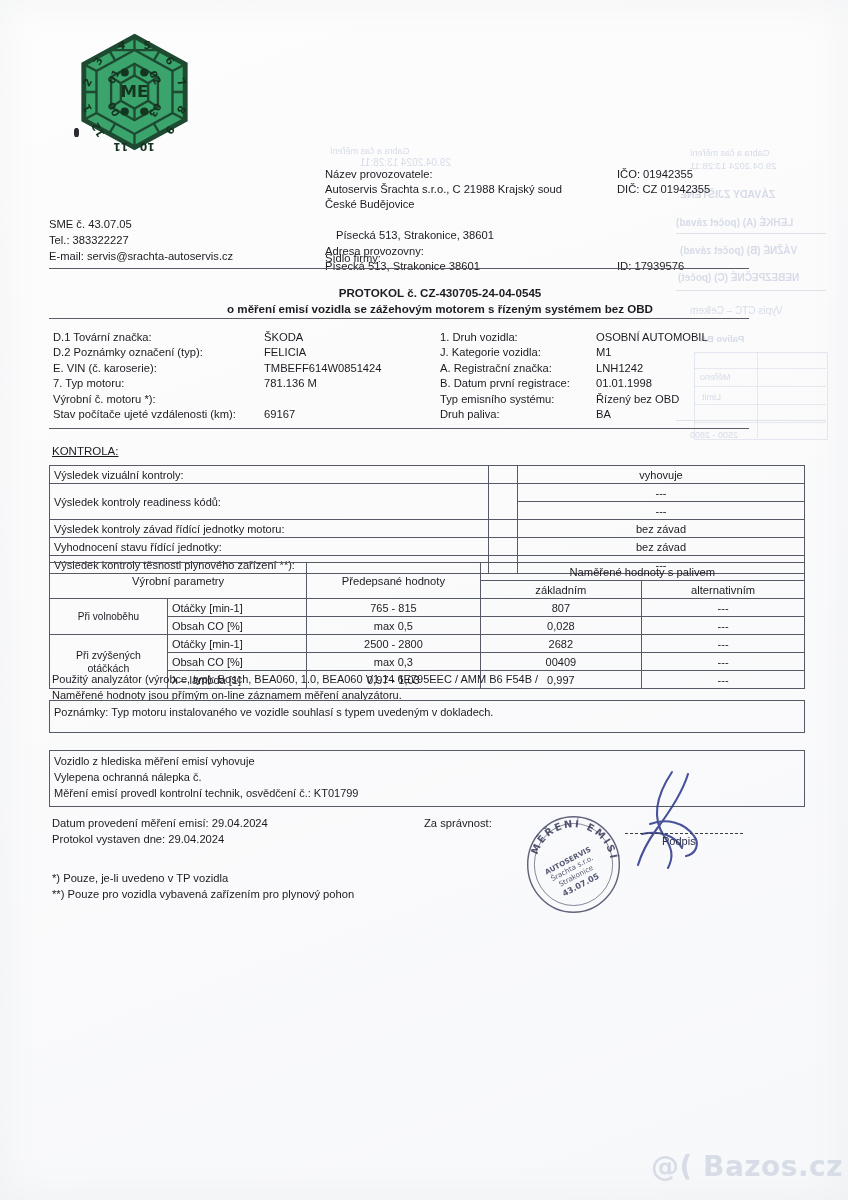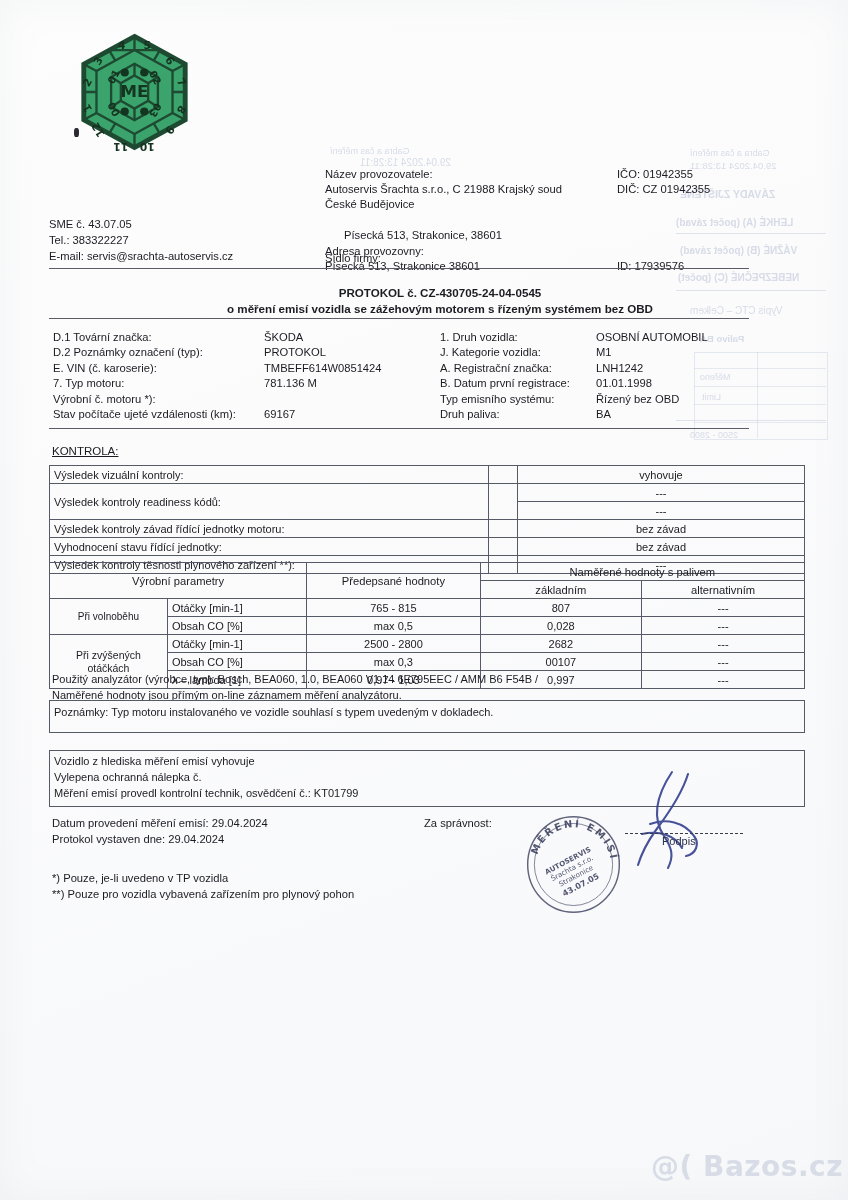--- a/index.html
+++ b/index.html
@@ -165,40 +165,40 @@
 </div>
 
 <div class="txt" style="left:49px;top:217px;">SME č. 43.07.05</div>
 <div class="txt" style="left:49px;top:233px;">Tel.: 383322227</div>
 <div class="txt" style="left:49px;top:249px;">E-mail: servis@srachta-autoservis.cz</div>
 
 <div class="txt" style="left:325px;top:167px;">Název provozovatele:</div>
 <div class="txt" style="left:325px;top:182px;">Autoservis Šrachta s.r.o., C 21988 Krajský soud</div>
 <div class="txt" style="left:325px;top:197px;">České Budějovice</div>
 <div class="txt" style="left:325px;top:213px;margin-top:38px;">Sídlo firmy:</div>
-<div class="txt" style="left:344px;top:228px;">Písecká 513, Strakonice, 38601</div>
+<div class="txt" style="left:336px;top:228px;">Písecká 513, Strakonice, 38601</div>
 <div class="txt" style="left:325px;top:244px;">Adresa provozovny:</div>
 <div class="txt" style="left:325px;top:259px;">Písecká 513, Strakonice 38601</div>
 
 <div class="txt" style="left:617px;top:167px;">IČO: 01942355</div>
 <div class="txt" style="left:617px;top:182px;">DIČ: CZ 01942355</div>
 <div class="txt" style="left:617px;top:259px;">ID: 17939576</div>
 
 <div class="hr" style="left:49px;top:268px;width:700px;"></div>
 
 <div class="ttl" style="left:160px;top:286px;width:560px;">PROTOKOL č. CZ-430705-24-04-0545</div>
 <div class="ttl" style="left:130px;top:302px;width:620px;">o měření emisí vozidla se zážehovým motorem s řízeným systémem bez OBD</div>
 
 <div class="hr" style="left:49px;top:318px;width:700px;"></div>
 
 <div>
   <div class="lbl" style="left:53px;top:330px;">D.1 Tovární značka:</div>
   <div class="lbl" style="left:264px;top:330px;">ŠKODA</div>
   <div class="lbl" style="left:53px;top:345px;">D.2 Poznámky označení (typ):</div>
-  <div class="lbl" style="left:264px;top:345px;">PROTOKOL</div>
+  <div class="lbl" style="left:264px;top:345px;">FELICIA</div>
   <div class="lbl" style="left:53px;top:361px;">E. VIN (č. karoserie):</div>
   <div class="lbl" style="left:264px;top:361px;">TMBEFF614W0851424</div>
   <div class="lbl" style="left:53px;top:376px;">7. Typ motoru:</div>
   <div class="lbl" style="left:264px;top:376px;">781.136 M</div>
   <div class="lbl" style="left:53px;top:392px;">Výrobní č. motoru *):</div>
   <div class="lbl" style="left:264px;top:392px;"></div>
   <div class="lbl" style="left:53px;top:407px;">Stav počítače ujeté vzdálenosti (km):</div>
   <div class="lbl" style="left:264px;top:407px;">69167</div>
 </div>
 
@@ -284,21 +284,21 @@
   <tr>
     <td class="c" rowspan="3" style="font-size:10.5px;line-height:13px;">Při zvýšených otáčkách</td>
     <td class="l">Otáčky [min-1]</td>
     <td class="c">2500 - 2800</td>
     <td class="c">2682</td>
     <td class="c">---</td>
   </tr>
   <tr>
     <td class="l">Obsah CO [%]</td>
     <td class="c">max 0,3</td>
-    <td class="c">00107</td>
+    <td class="c">00409</td>
     <td class="c">---</td>
   </tr>
   <tr>
     <td class="l">λ – lambda [1]</td>
     <td class="c">0,97 - 1,03</td>
     <td class="c">0,997</td>
     <td class="c">---</td>
   </tr>
 </tbody>
   </table>

